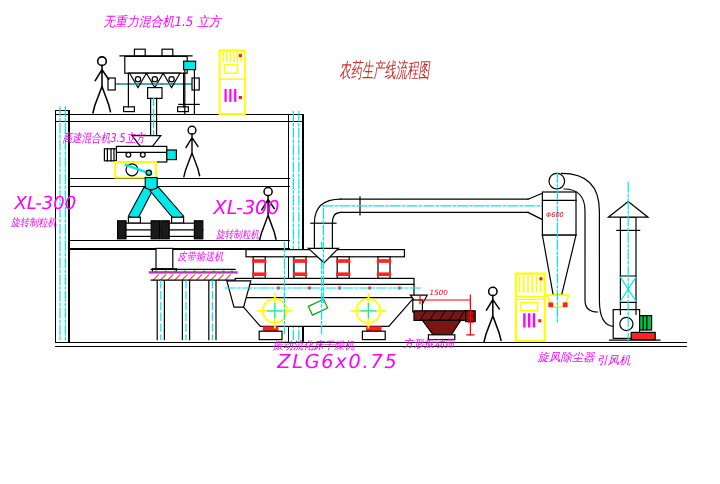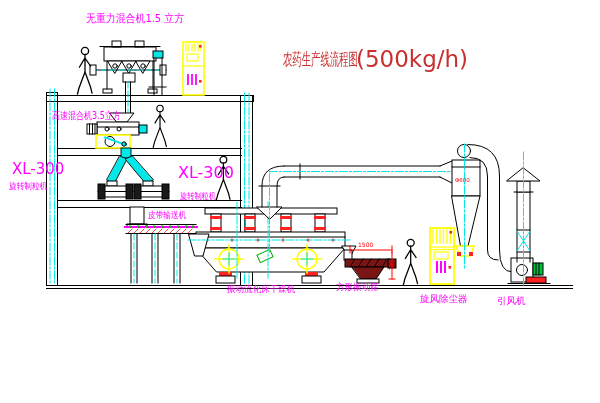--- a/index.html
+++ b/index.html
@@ -1,17 +1,17 @@
 <!DOCTYPE html>
 <html><head>
 <meta charset="utf-8">
 <style>
   html,body{margin:0;padding:0;background:#fff;}
   #stage{position:relative;width:600px;height:403px;background:#ffffff;overflow:hidden;
-         font-family:"DejaVu Sans",sans-serif;}
+         font-family:"DejaVu Sans",sans-serif;font-style:italic;}
   #stage svg{position:absolute;left:0;top:0;}
   .lbl{position:absolute;white-space:nowrap;line-height:1;transform-origin:0 0;
        color:#ff00ff;font-family:"DejaVu Sans",sans-serif;}
   .red{color:#c92f2f;}
   .dim{color:#ff0000;}
 </style>
 </head>
 <body>
 
 <div id="stage">
@@ -317,35 +317,35 @@
 
   <use href="#person" transform="translate(75,46)"></use>
   <use href="#person" transform="translate(151,104) scale(0.9)"></use>
   <use href="#person" transform="translate(214,155) scale(0.94)"></use>
   <use href="#person" transform="translate(401,238) scale(0.97)"></use>
 </svg>
 
 <div class="lbl" style="left:86px;top:13px;font-size:11px;transform:scaleX(0.9)">无重力混合机1.5 立方</div>
 
 <div class="lbl red" style="left:283px;top:51px;font-size:17px;transform:scaleX(0.55)">农药生产线流程图</div>
-<div class="lbl red" style="left:356px;top:48px;font-size:23px">(500kg/h)</div>
 
 <div class="lbl" style="left:52px;top:111px;font-size:10px;transform:scaleX(0.8)">高速混合机3.5立方</div>
 
 <div class="lbl" style="left:12px;top:162px;font-size:15px">XL-300</div>
 <div class="lbl" style="left:9px;top:182px;font-size:9px;transform:scaleX(0.85)">旋转制粒机</div>
 
 <div class="lbl" style="left:178px;top:165px;font-size:16px">XL-300</div>
 <div class="lbl" style="left:180px;top:192px;font-size:9px;transform:scaleX(0.8)">旋转制粒机</div>
 
 <div class="lbl" style="left:148px;top:211px;font-size:9px;transform:scaleX(0.85)">皮带输送机</div>
 
 <div class="lbl" style="left:227px;top:285px;font-size:9px;transform:scaleX(0.95)">振动流化床干燥机</div>
+<div class="lbl" style="left:231px;top:294px;font-size:16px;letter-spacing:1.5px">ZLG6x0.75</div>
 
 <div class="lbl" style="left:336px;top:283px;font-size:9px;transform:scaleX(0.95)">方形振动筛</div>
 
-<div class="lbl" style="left:420px;top:294px;font-size:9.5px">旋风除尘器</div>
+<div class="lbl" style="left:448px;top:294px;font-size:9.5px">旋风除尘器</div>
 <div class="lbl" style="left:497px;top:296px;font-size:9.5px">引风机</div>
 
 <div class="lbl dim" style="left:455px;top:178px;font-size:5.5px">Φ600</div>
 <div class="lbl dim" style="left:358px;top:242px;font-size:6px">1500</div>
 <div class="lbl dim" style="left:394px;top:259px;font-size:6px;transform:rotate(90deg)">541</div>
 </div>
 
 </body></html>

